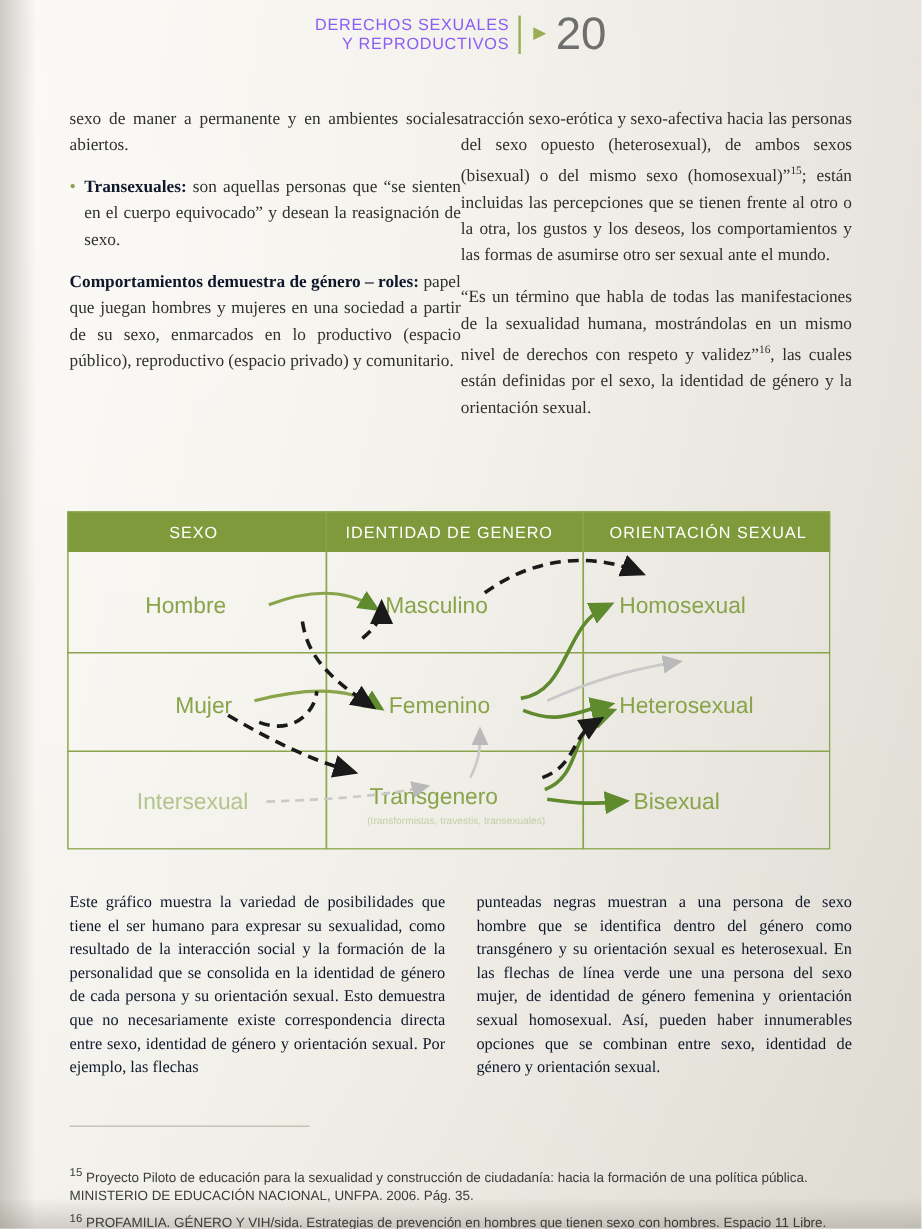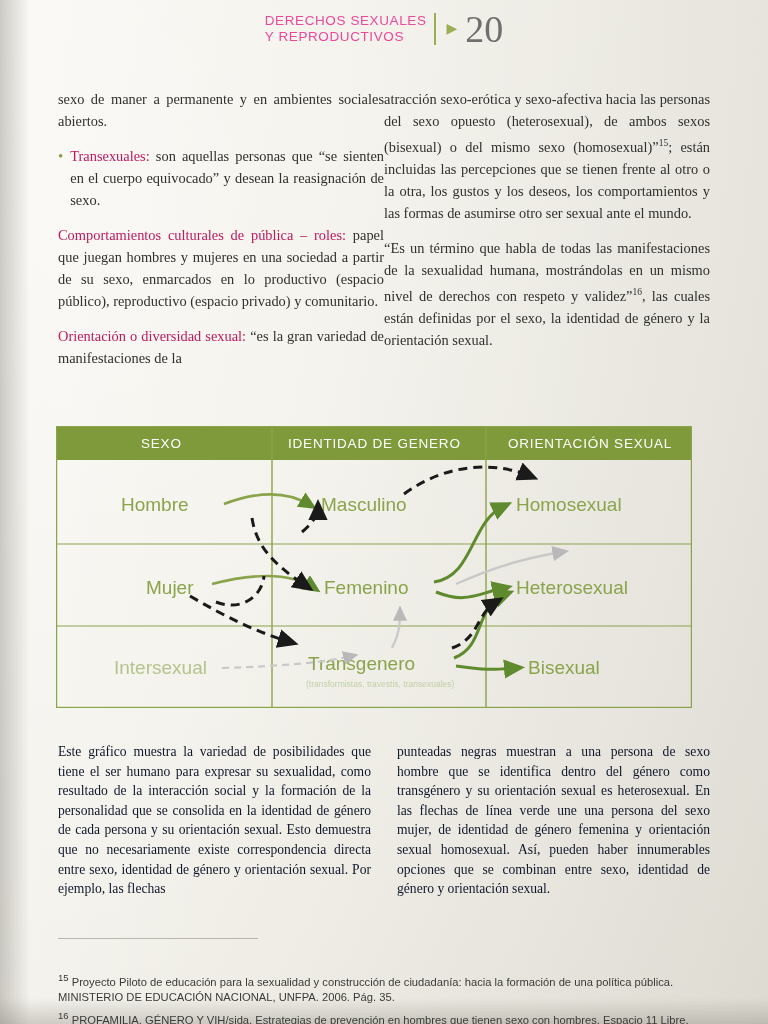--- a/index.html
+++ b/index.html
@@ -48,39 +48,39 @@
     display: flex;
     justify-content: center;
     align-items: flex-start;
   }
   .header-inner {
     display: flex;
     align-items: center;
     gap: 8px;
   }
   .header-title {
-    text-align: left;
+    text-align: right;
     font-family: "Liberation Sans", sans-serif;
-    color: #ec4899;
+    color: #8b5cf6;
     font-size: 13.5px;
     letter-spacing: 0.6px;
     line-height: 16px;
     padding-right: 8px;
     border-right: 2px solid #9aae55;
     text-transform: uppercase;
   }
   .header-title .l2 { display: block; }
   .header-arrow {
     color: #9aae55;
     font-size: 14px;
     line-height: 1;
     margin-left: 2px;
   }
   .header-page {
-    font-family: Liberation Serif, serif;
+    font-family: Liberation Sans, sans-serif;
     font-size: 38px;
     color: #6f6f6f;
     line-height: 38px;
     font-weight: 400;
   }
 
   
   .cols {
     position: absolute;
     left: 58px;
@@ -90,22 +90,22 @@
   }
   .col {
     width: 327px;
     font-size: 14.4px;
     line-height: 22px;
     text-align: justify;
     color: #30302e;
   }
   .col p { margin: 0 0 13px 0; }
   .green-bold {
-    color: #be185d;
-    font-weight: normal;
+    color: #0f172a;
+    font-weight: bold;
   }
   .bullet-row {
     display: flex;
     gap: 7px;
     margin-bottom: 13px;
   }
   .bullet-dot {
     color: #8aa04a;
     font-size: 15px;
     line-height: 22px;
@@ -188,26 +188,23 @@
     <p>sexo de maner a permanente y en ambientes sociales abiertos.</p>
 
     <div class="bullet-row">
       <span class="bullet-dot">•</span>
       <span class="bullet-text">
         <span class="green-bold">Transexuales:</span><span> son aquellas personas que “se sienten en el cuerpo equivocado” y desean la reasignación de sexo.</span>
       </span>
     </div>
 
     <p>
-      <span class="green-bold">Comportamientos culturales de pública – roles:</span><span> papel que juegan hombres y mujeres en una sociedad a partir de su sexo, enmarcados en lo productivo (espacio público), reproductivo (espacio privado) y comunitario.</span>
+      <span class="green-bold">Comportamientos demuestra de género – roles:</span><span> papel que juegan hombres y mujeres en una sociedad a partir de su sexo, enmarcados en lo productivo (espacio público), reproductivo (espacio privado) y comunitario.</span>
     </p>
 
-    <p>
-      <span class="green-bold">Orientación o diversidad sexual:</span><span> “es la gran variedad de manifestaciones de la</span>
-    </p>
   </div>
 
   <div class="col">
     <p>
       <span>atracción sexo-erótica y sexo-afectiva hacia las personas del sexo opuesto (heterosexual), de ambos sexos (bisexual) o del mismo sexo (homosexual)”</span><sup>15</sup><span>; están incluidas las percepciones que se tienen frente al otro o la otra, los gustos y los deseos, los comportamientos y las formas de asumirse otro ser sexual ante el mundo.</span>
     </p>
     <p>
       <span>“Es un término que habla de todas las manifestaciones de la sexualidad humana, mostrándolas en un mismo nivel de derechos con respeto y validez”</span><sup>16</sup><span>, las cuales están definidas por el sexo, la identidad de género y la orientación sexual.</span>
     </p>
   </div>

